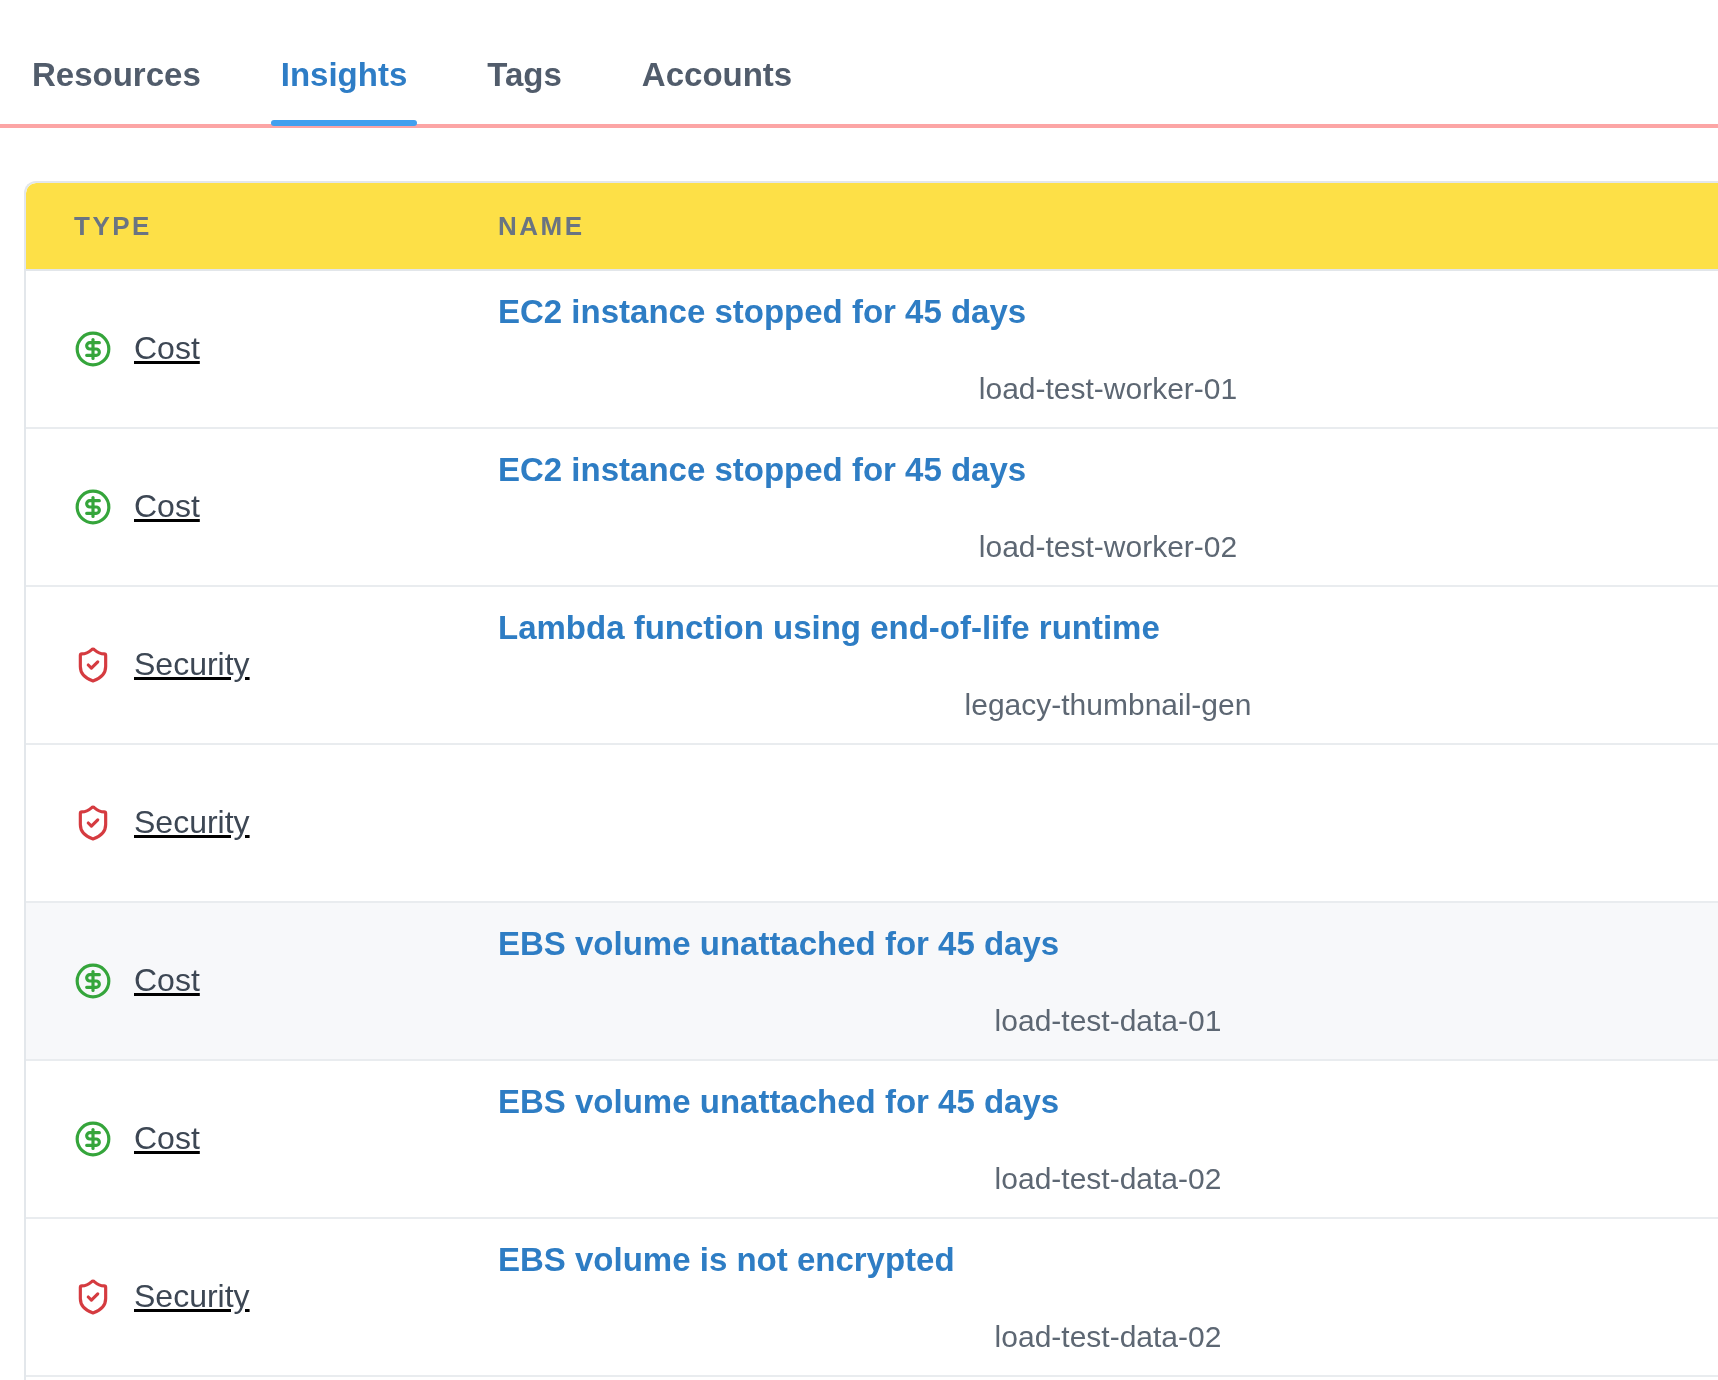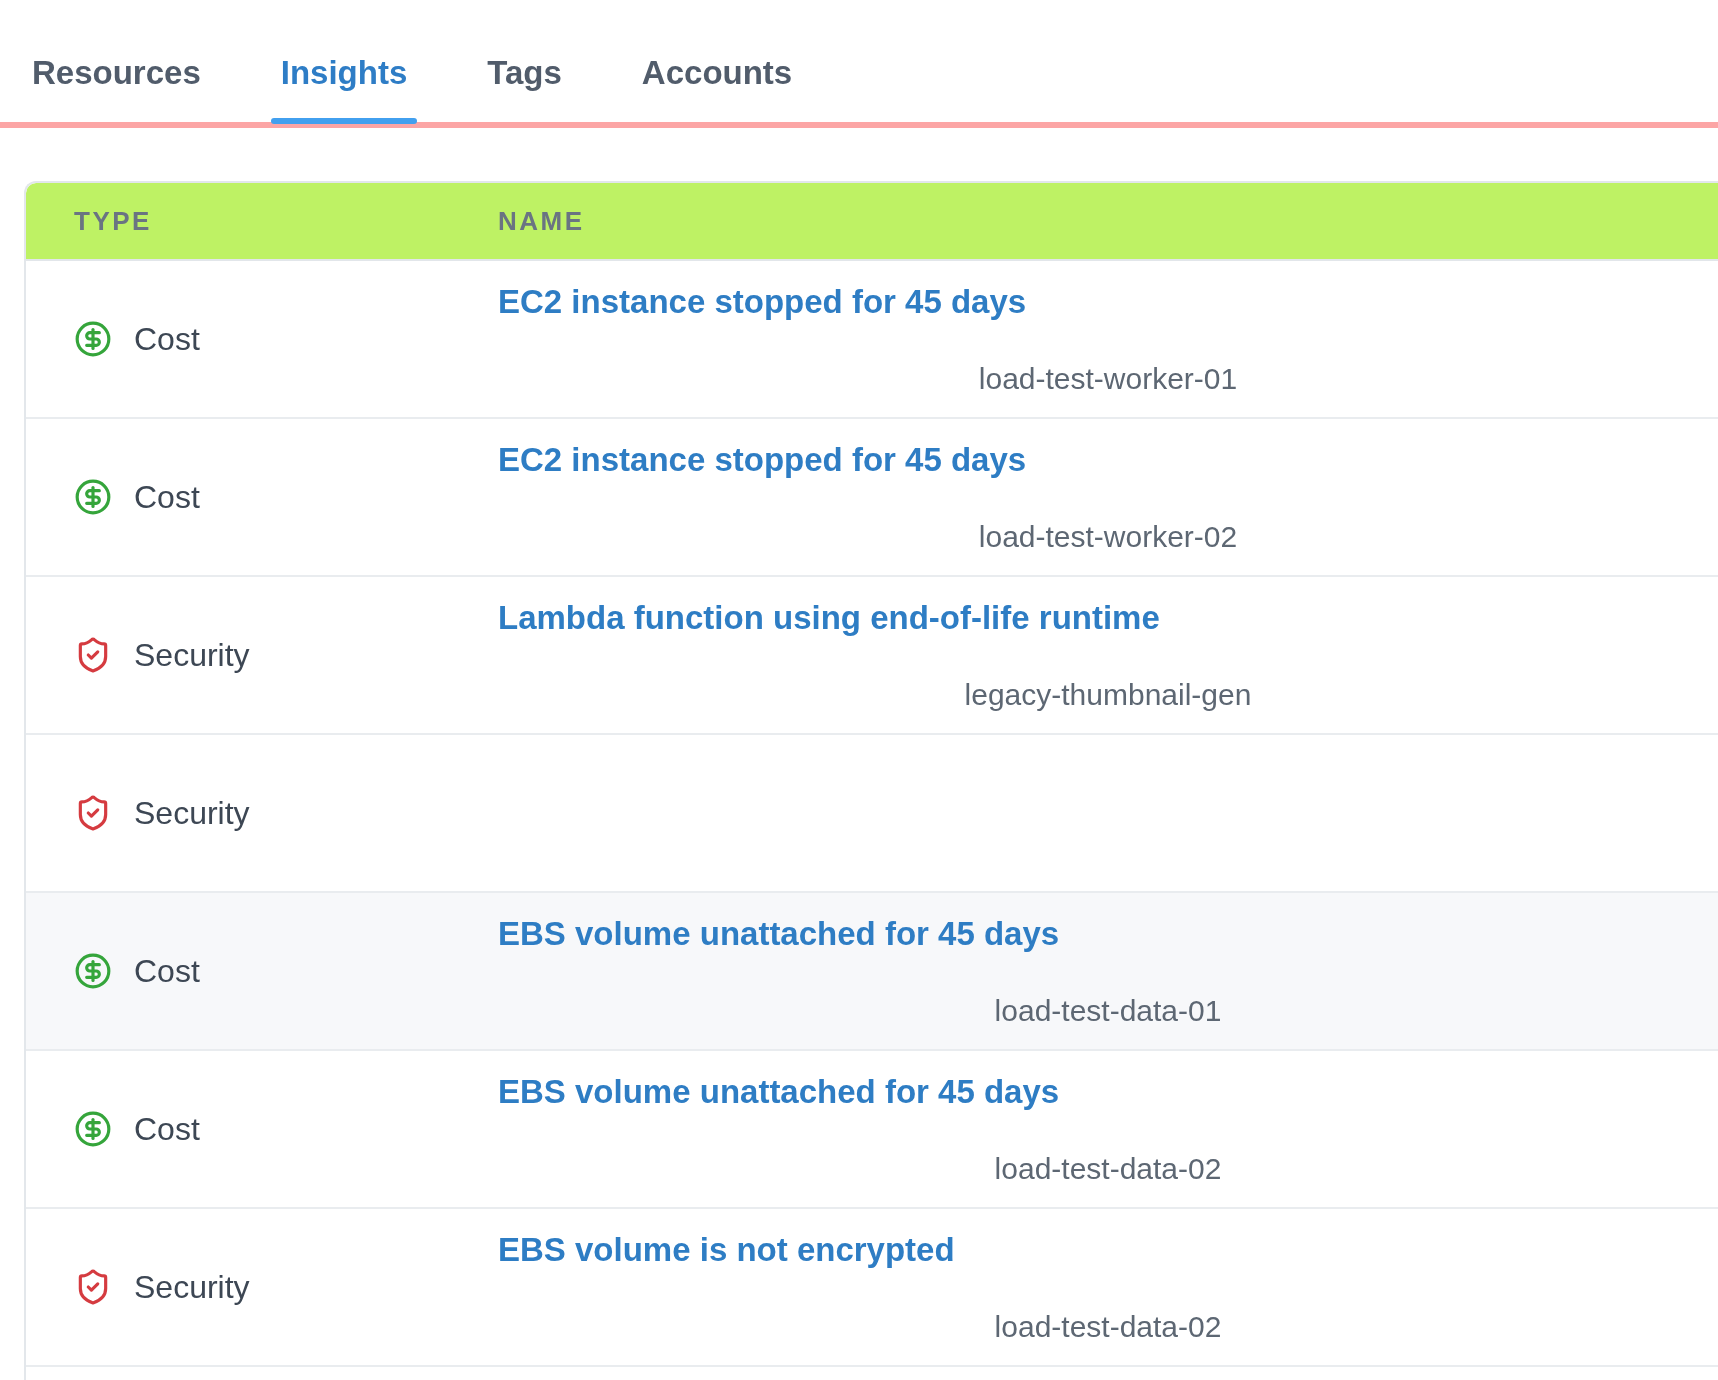--- a/index.html
+++ b/index.html
@@ -1,43 +1,43 @@
 <!DOCTYPE html>
 <html><head>
 <meta charset="utf-8">
 <style>
   * { margin:0; padding:0; box-sizing:border-box; }
   html,body { width:1718px; height:1380px; background:#ffffff; overflow:hidden;
               font-family:"Liberation Sans", sans-serif; }
 
   
   .tabbar { display:flex; align-items:flex-end; padding-left:22px; height:128px;
-            border-bottom:6px solid #fca5a5; position:relative; }
+            border-bottom:4px solid #fca5a5; position:relative; }
   .tab { font-size:33px; font-weight:600; color:#515c6b; padding:0 10px 30px 10px;
          margin-right:60px; position:relative; cursor:pointer; white-space:nowrap; }
   .tab.active { color:#2e7dc6; }
   .tab.active::after { content:""; position:absolute; left:0; right:0; bottom:-2px;
          height:6px; background:#42a0ef; border-radius:3px; }
 
   
   .insights-table { margin:53px 0 0 24px; width:1694px; height:1199px;
          border-left:2px solid #e3e7eb; border-top:2px solid #e3e7eb;
          border-top-left-radius:12px; overflow:hidden; }
-  .thead { display:flex; align-items:center; height:78px; background:#bef264;
+  .thead { display:flex; align-items:center; height:88px; background:#fde047;
          border-bottom:2px solid #e2e6ea; border-top-left-radius:10px; }
   .th { font-size:26px; font-weight:700; color:#6a7482; letter-spacing:2.5px; }
   .col-type { width:472px; padding-left:48px; flex-shrink:0; }
   .col-name { flex:1; }
 
   .trow { display:flex; align-items:center; height:158px;
           border-bottom:2px solid #e9ecef; background:#ffffff; }
   .trow.highlight { background:#f7f8fa; }
 
   .cell-type { width:472px; padding-left:48px; flex-shrink:0;
-               display:flex; align-items:center; gap:22px; }
+               display:flex; gap:22px;text-decoration:underline; }
   .type-icon { width:38px; height:38px; flex-shrink:0; display:flex;
                align-items:center; justify-content:center; }
   .type-icon svg { width:38px; height:38px; }
   .type-label { font-size:32px; font-weight:500; color:#3d4754; }
 
   .cell-name { flex:1; display:flex; flex-direction:column; gap:13px; min-width:0;text-align:center; }
   .row-title { font-size:33px; font-weight:700; color:#2e7dc4; text-decoration:none;
                cursor:pointer; width:fit-content; }
   .row-sub { font-size:30px; font-weight:400; color:#5d6773;margin-top:28px; }
 </style>

